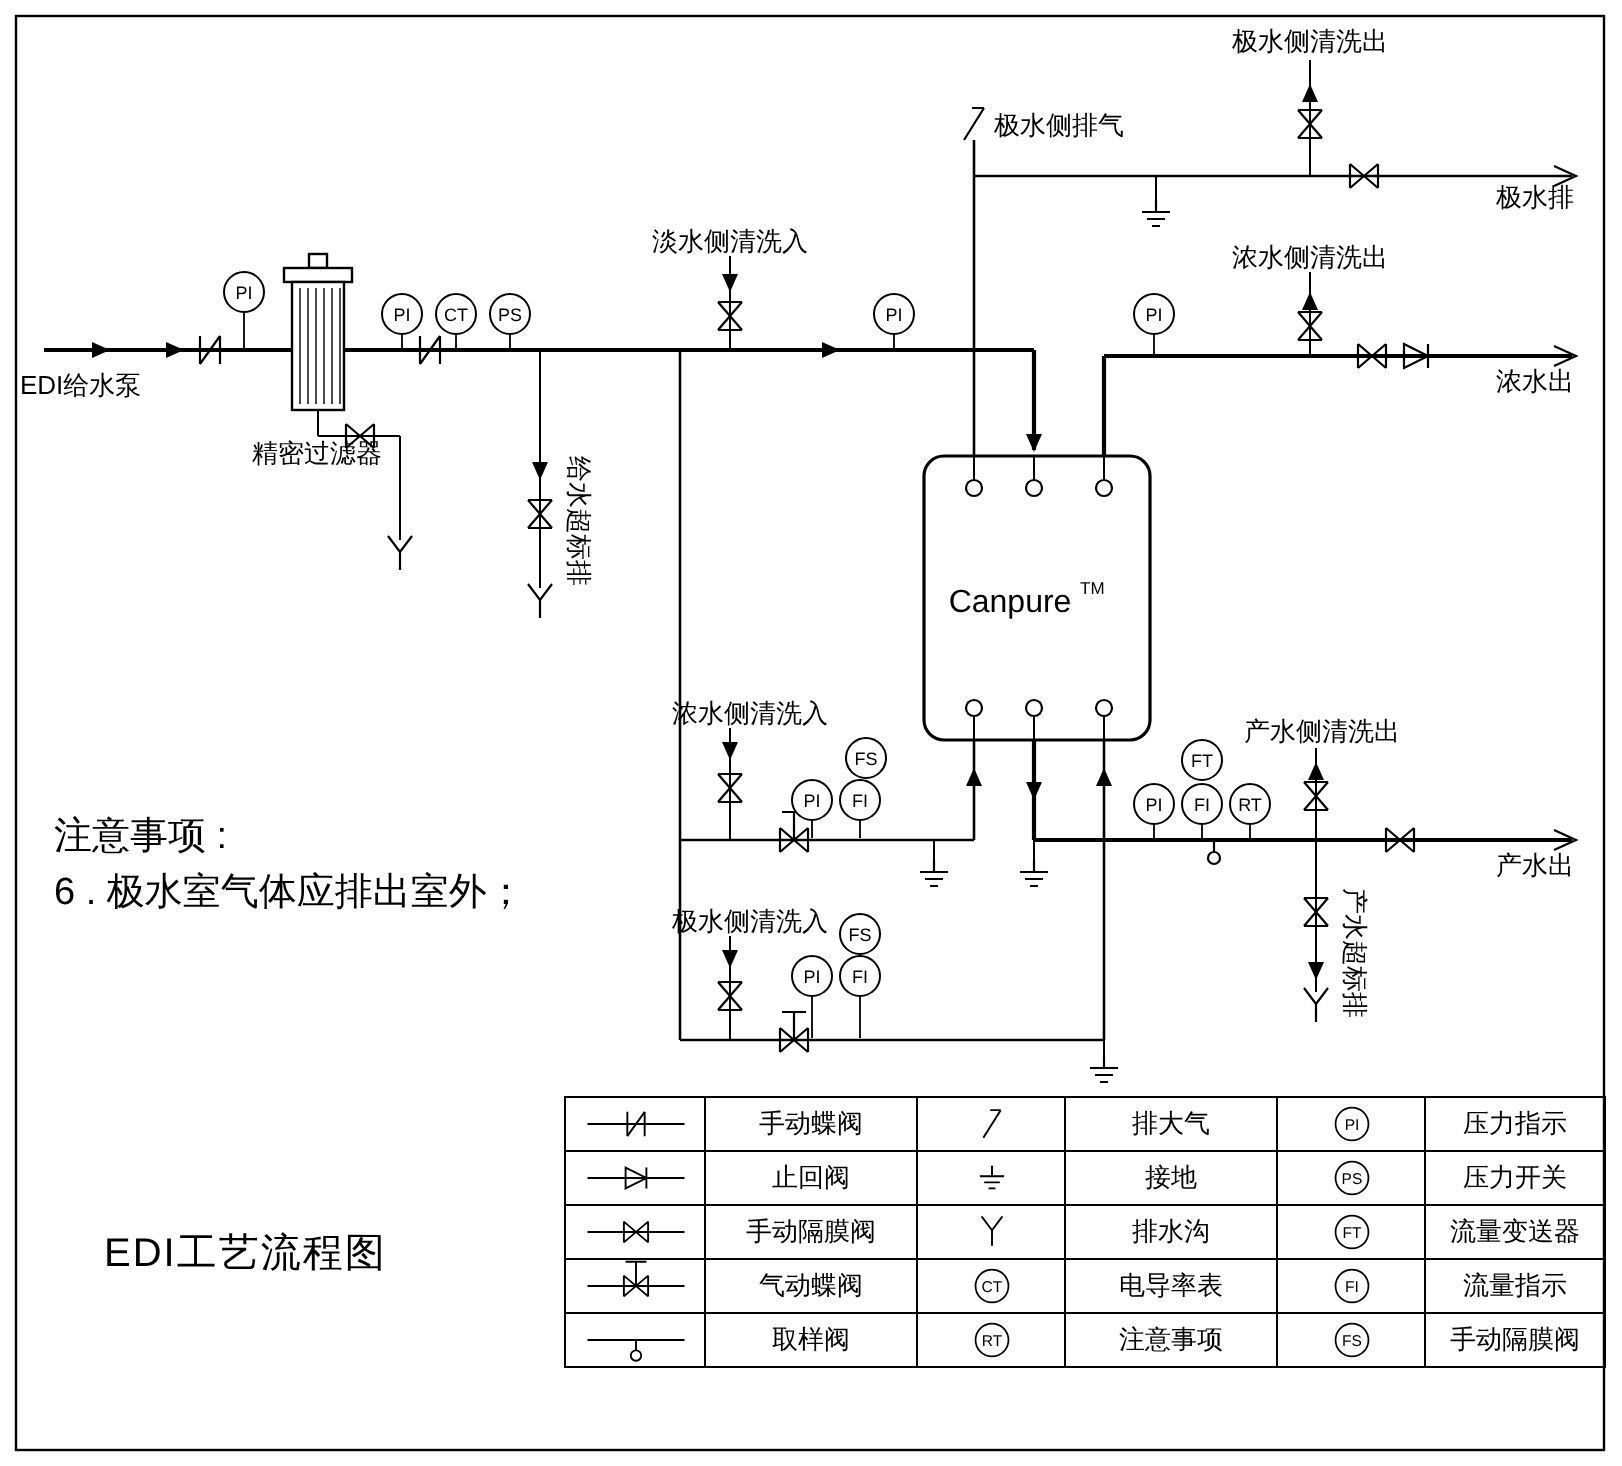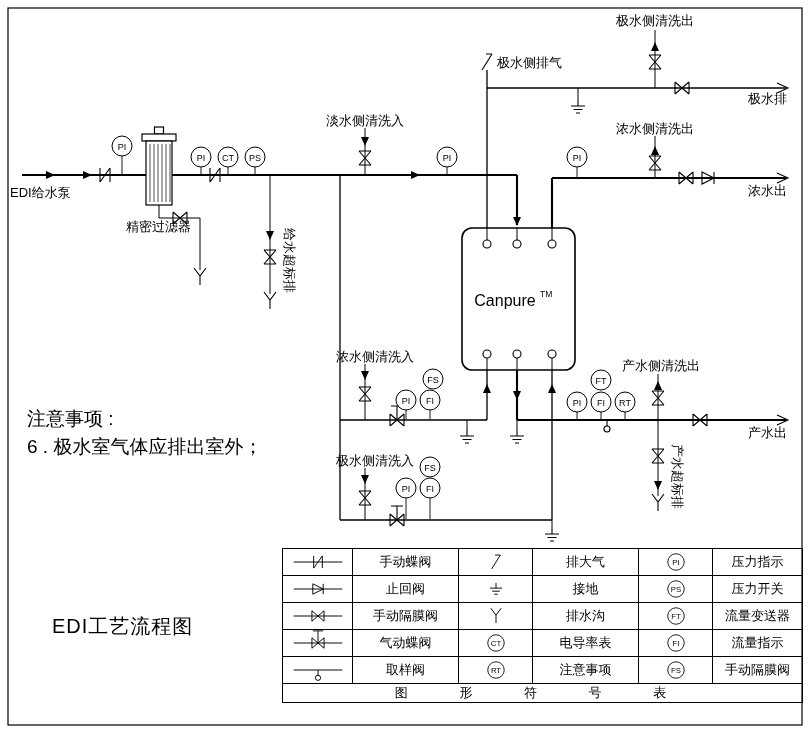--- a/index.html
+++ b/index.html
@@ -369,19 +369,16 @@
       <td>
             <svg class="ls" viewBox="-33 -15 66 30">
               <g class="instr">
                 <circle r="9.5"></circle>
                 <text y="3.2">FS</text>
               </g>
             </svg>
           </td>
       <td>手动隔膜阀</td>
     </tr>
-    <tr class="lfoot">
-      <td colspan="6">图 形 符 号 表</td>
-    </tr>
   </tbody>
 </table>
 
 </div>
 
 </body></html>

